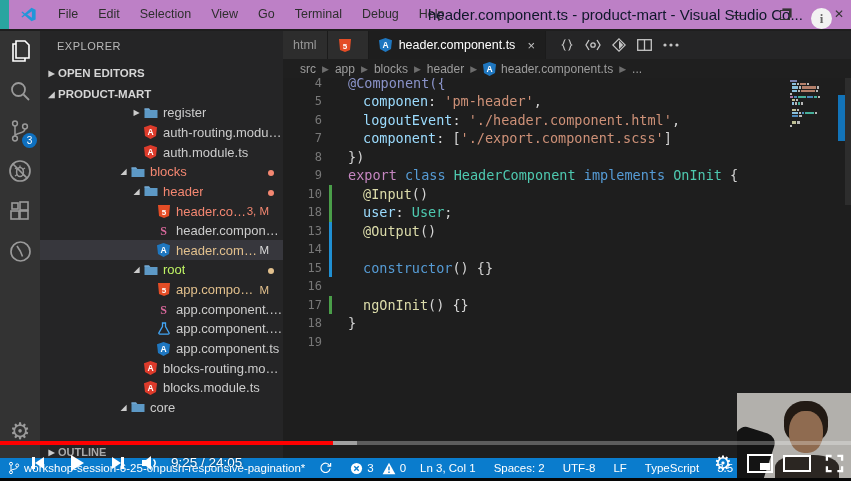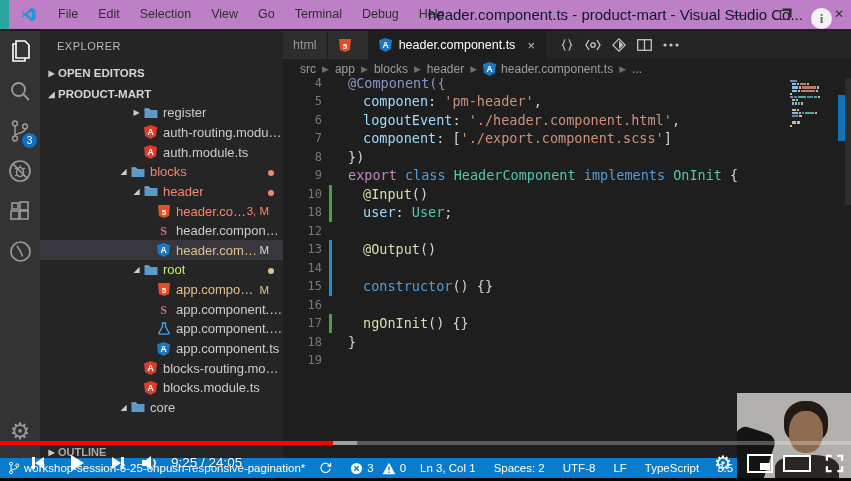--- a/index.html
+++ b/index.html
@@ -364,21 +364,20 @@
 
   <div class="code" id="code">
       <div class="code-line"><div class="ln">4</div><div class="gbar"></div><div class="ctext" style="padding-left: 16px;"><span class="c-deco">@Component({</span></div></div>
       <div class="code-line"><div class="ln">5</div><div class="gbar"></div><div class="ctext" style="padding-left: 31px;"><span class="c-prop">componen</span><span class="c-plain">: </span><span class="c-str">'pm-header'</span><span class="c-plain">,</span></div></div>
       <div class="code-line"><div class="ln">6</div><div class="gbar"></div><div class="ctext" style="padding-left: 31px;"><span class="c-prop">logoutEvent</span><span class="c-plain">: </span><span class="c-str">'./header.component.html'</span><span class="c-plain">,</span></div></div>
       <div class="code-line"><div class="ln">7</div><div class="gbar"></div><div class="ctext" style="padding-left: 31px;"><span class="c-prop">component</span><span class="c-plain">: [</span><span class="c-str">'./export.component.scss'</span><span class="c-plain">]</span></div></div>
       <div class="code-line"><div class="ln">8</div><div class="gbar"></div><div class="ctext" style="padding-left: 16px;"><span class="c-plain">})</span></div></div>
       <div class="code-line"><div class="ln">9</div><div class="gbar"></div><div class="ctext" style="padding-left: 16px;"><span class="c-kwm">export</span><span class="c-plain"> </span><span class="c-kw">class</span><span class="c-plain"> </span><span class="c-type">HeaderComponent</span><span class="c-plain"> </span><span class="c-kw">implements</span><span class="c-plain"> </span><span class="c-type">OnInit</span><span class="c-plain"> {</span></div></div>
       <div class="code-line"><div class="ln">10</div><div class="gbar green"></div><div class="ctext" style="padding-left: 31px;"><span class="c-fn">@Input</span><span class="c-plain">()</span></div></div>
       <div class="code-line"><div class="ln">18</div><div class="gbar green"></div><div class="ctext" style="padding-left: 31px;"><span class="c-prop">user</span><span class="c-plain">: </span><span class="c-type">User</span><span class="c-plain">;</span></div></div>
-      <div class="code-line"><div class="ln">12</div><div class="gbar"></div><div class="ctext" style="padding-left: 16px;"></div></div>
       <div class="code-line"><div class="ln">13</div><div class="gbar blue"></div><div class="ctext" style="padding-left: 31px;"><span class="c-fn">@Output</span><span class="c-plain">()</span></div></div>
       <div class="code-line"><div class="ln">14</div><div class="gbar blue"></div></div>
       <div class="code-line"><div class="ln">15</div><div class="gbar blue"></div><div class="ctext" style="padding-left: 31px;"><span class="c-kw">constructor</span><span class="c-plain">() {}</span></div></div>
       <div class="code-line"><div class="ln">16</div><div class="gbar"></div><div class="ctext" style="padding-left: 16px;"></div></div>
       <div class="code-line"><div class="ln">17</div><div class="gbar green"></div><div class="ctext" style="padding-left: 31px;"><span class="c-fn">ngOnInit</span><span class="c-plain">() {}</span></div></div>
       <div class="code-line"><div class="ln">18</div><div class="gbar"></div><div class="ctext" style="padding-left: 16px;"><span class="c-plain">}</span></div></div>
       <div class="code-line"><div class="ln">19</div><div class="gbar"></div><div class="ctext" style="padding-left: 16px;"></div></div>
     </div>
   <div class="minimap" id="minimap">
       <div class="mm-row" style="padding-left: 0px;">

